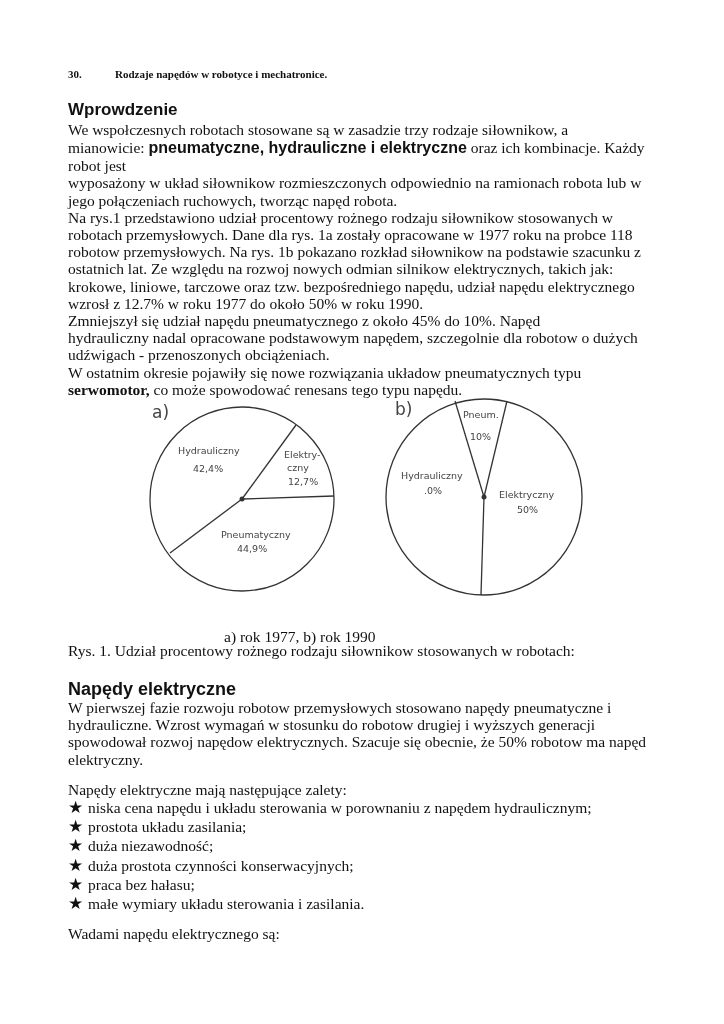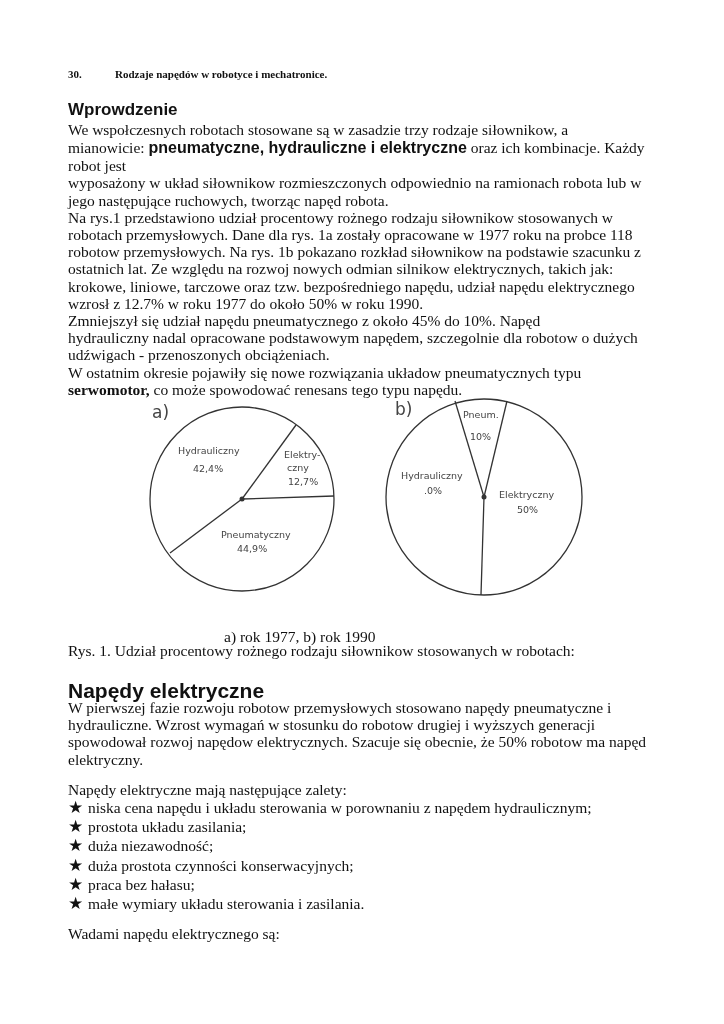--- a/index.html
+++ b/index.html
@@ -9,21 +9,21 @@
   .abs { position: absolute; }
   #title { left: 68px; top: 68px; font-family: "Liberation Serif", serif; font-weight: bold; font-size: 11px; }
   #title .num { display: inline-block; width: 47px; }
   #h-intro { left: 68px; top: 100px; font-size: 17px; }
   #intro-block { left: 68px; top: 121px; width: 600px; }
   #intro-block p { margin: 0; }
   .emph-sans { font-family: "Liberation Sans", sans-serif; font-weight: bold; font-size: 16px; }
   #fig { left: 140px; top: 398px; width: 460px; height: 215px; }
   #caption1 { left: 68px; top: 611px; margin-top: 31px; }
   #caption2 { left: 224px; top: 628px; }
-  #h-elec { left: 68px; top: 679px; font-size: 21px; }
+  #h-elec { left: 68px; top: 679px; font-size: 18px; }
   #elec-block { left: 68px; top: 699px; width: 600px; }
   #adv-intro { left: 68px; top: 781px; }
   #adv-list { left: 68px; top: 798px; margin: 0; padding: 0; list-style: none; }
   #adv-list li { height: 19.2px; display: flex; align-items: center; }
   #adv-list .star { width: 20px; font-size: 17px; font-family: "DejaVu Sans", sans-serif; }
   #disadv { left: 68px; top: 925px; }
   svg text { font-family: "DejaVu Sans", sans-serif; fill: #444; }
 </style>
 </head>
 <body>
@@ -32,21 +32,21 @@
   <span class="num">30.</span><span>Rodzaje napędów w robotyce i mechatronice.</span>
 </div>
 
 <div id="h-intro" class="abs sans-b">Wprowdzenie</div>
 
 <div id="intro-block" class="abs serif">
   <p>We wspołczesnych robotach stosowane są w zasadzie trzy rodzaje siłownikow, a</p>
   <p style="line-height:19px;"><span>mianowicie: </span><span class="emph-sans">pneumatyczne, hydrauliczne i elektryczne</span> <span>oraz ich kombinacje. Każdy</span></p>
   <p>robot jest</p>
   <p>wyposażony w układ siłownikow rozmieszczonych odpowiednio na ramionach robota lub w</p>
-  <p>jego następujące ruchowych, tworząc napęd robota.</p>
+  <p>jego połączeniach ruchowych, tworząc napęd robota.</p>
   <p>Na rys.1 przedstawiono udział procentowy rożnego rodzaju siłownikow stosowanych w</p>
   <p>robotach przemysłowych. Dane dla rys. 1a zostały opracowane w 1977 roku na probce 118</p>
   <p>robotow przemysłowych. Na rys. 1b pokazano rozkład siłownikow na podstawie szacunku z</p>
   <p>ostatnich lat. Ze względu na rozwoj nowych odmian silnikow elektrycznych, takich jak:</p>
   <p>krokowe, liniowe, tarczowe oraz tzw. bezpośredniego napędu, udział napędu elektrycznego</p>
   <p>wzrosł z 12.7% w roku 1977 do około 50% w roku 1990.</p>
   <p>Zmniejszył się udział napędu pneumatycznego z około 45% do 10%. Napęd</p>
   <p>hydrauliczny nadal opracowane podstawowym napędem, szczegolnie dla robotow o dużych</p>
   <p>udźwigach - przenoszonych obciążeniach.</p>
   <p>W ostatnim okresie pojawiły się nowe rozwiązania układow pneumatycznych typu</p>

